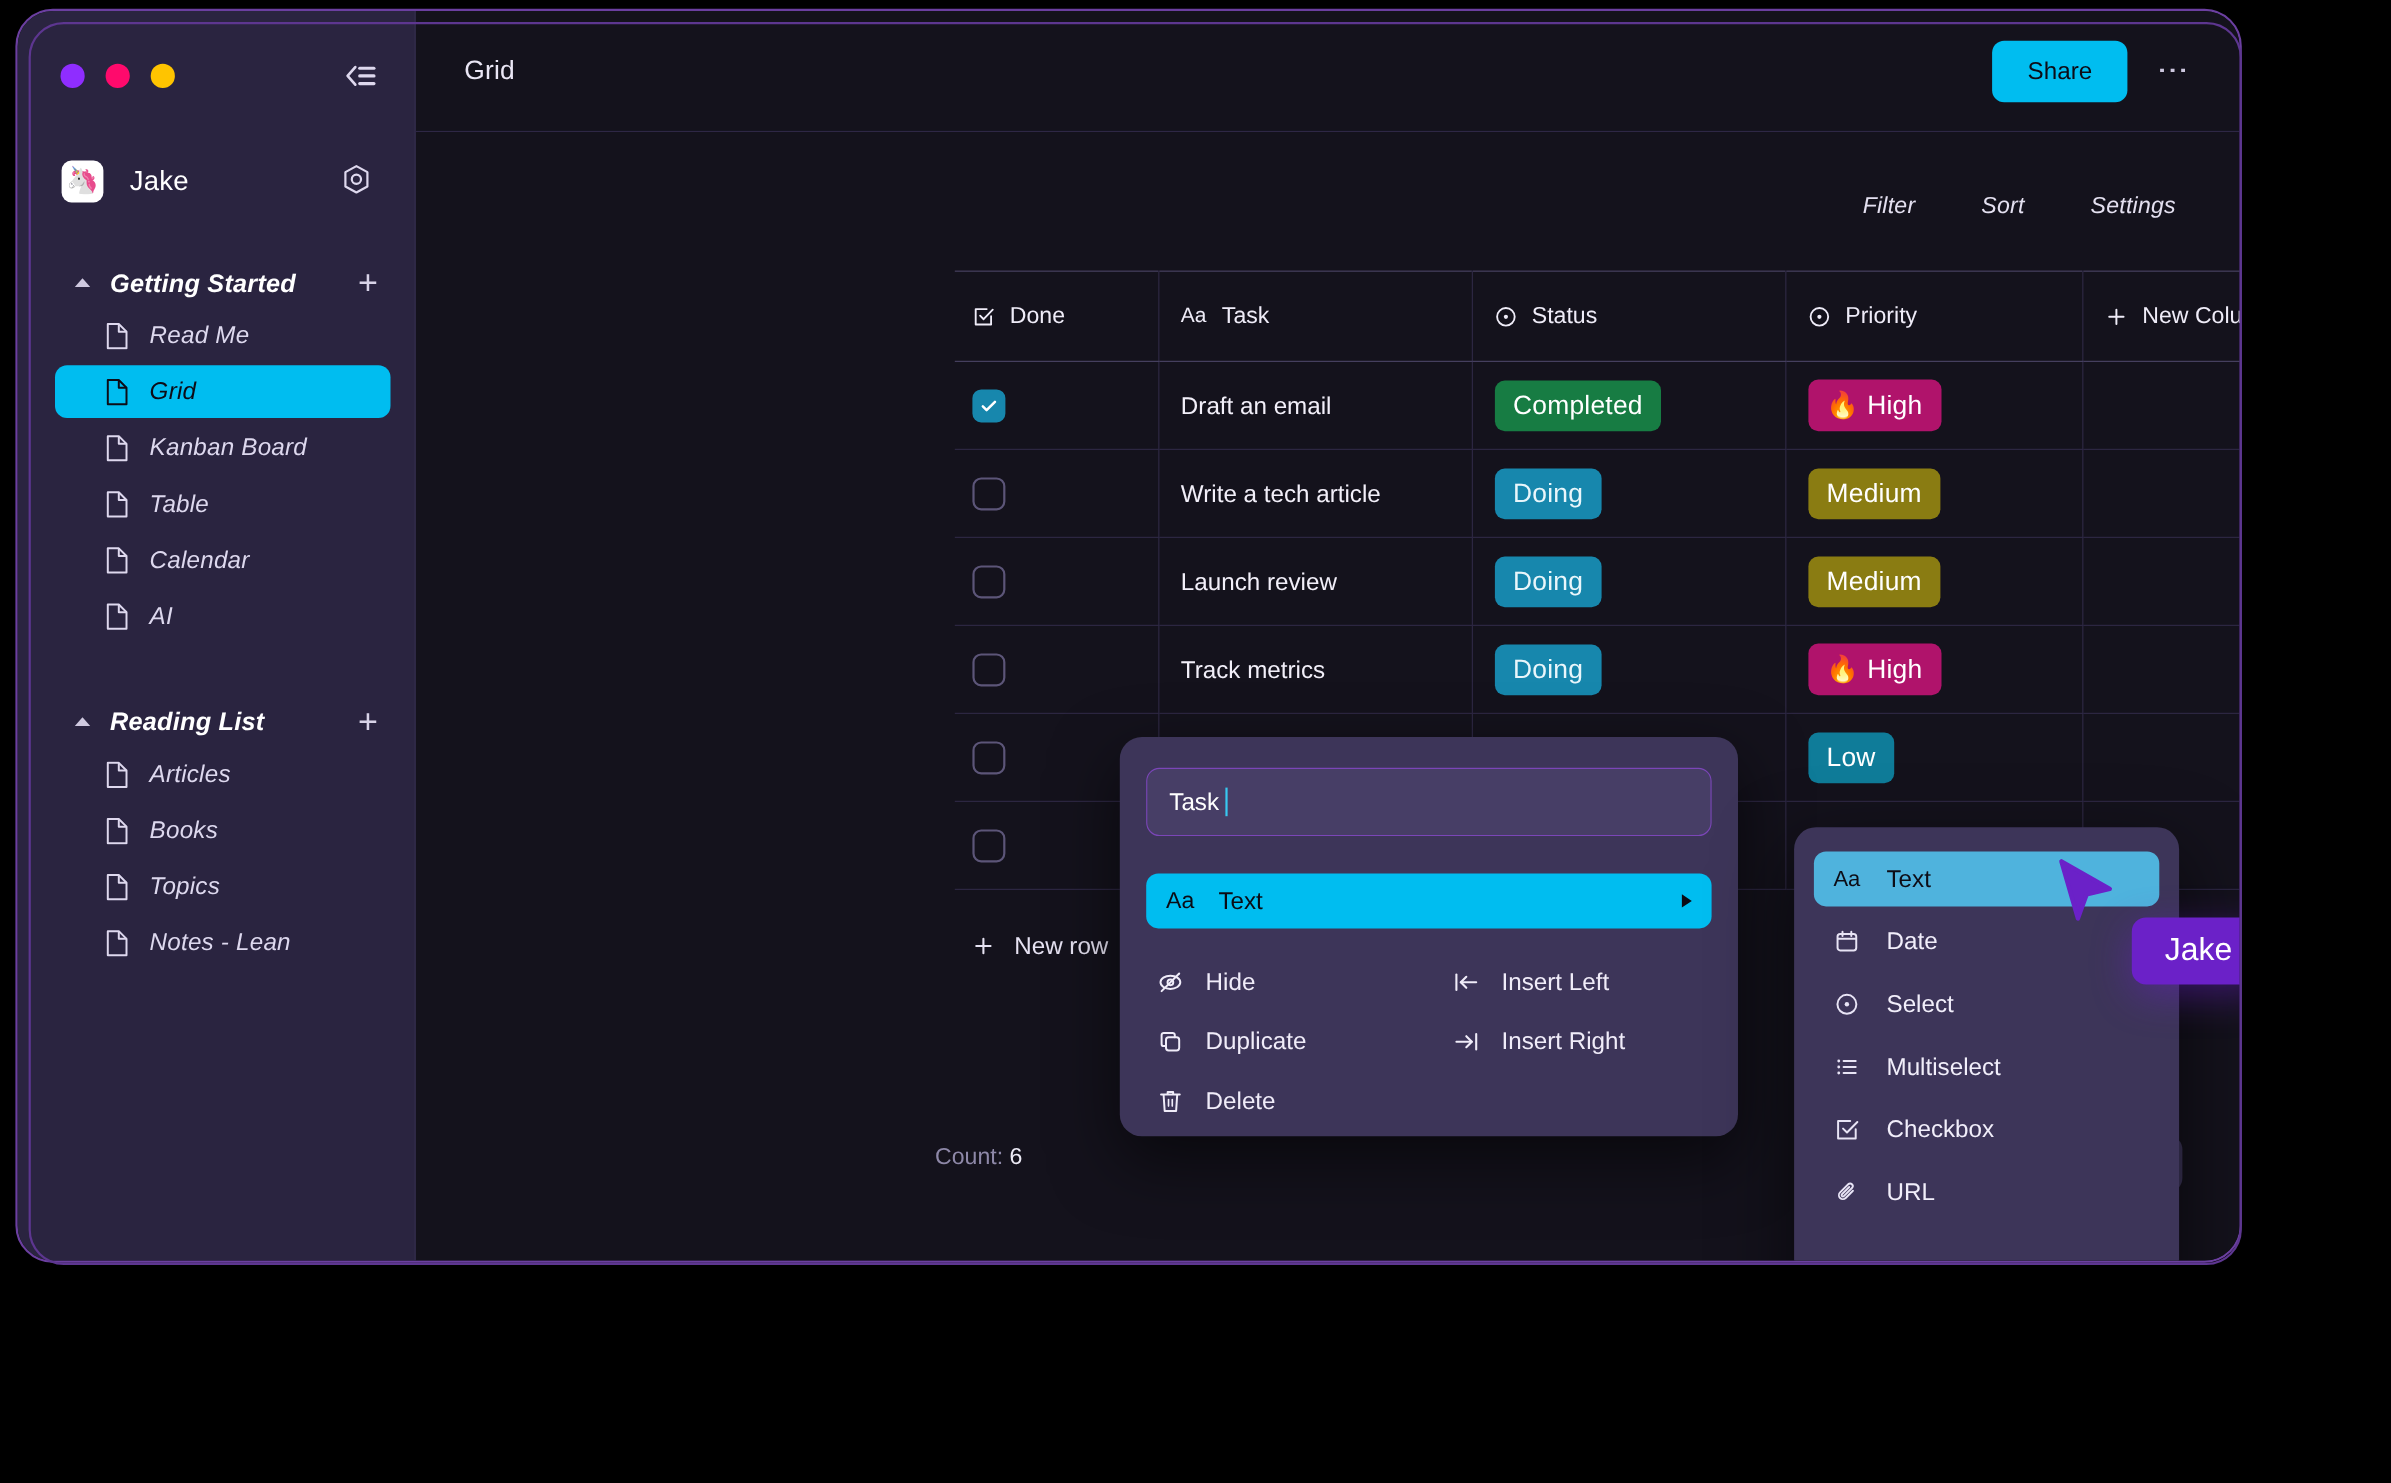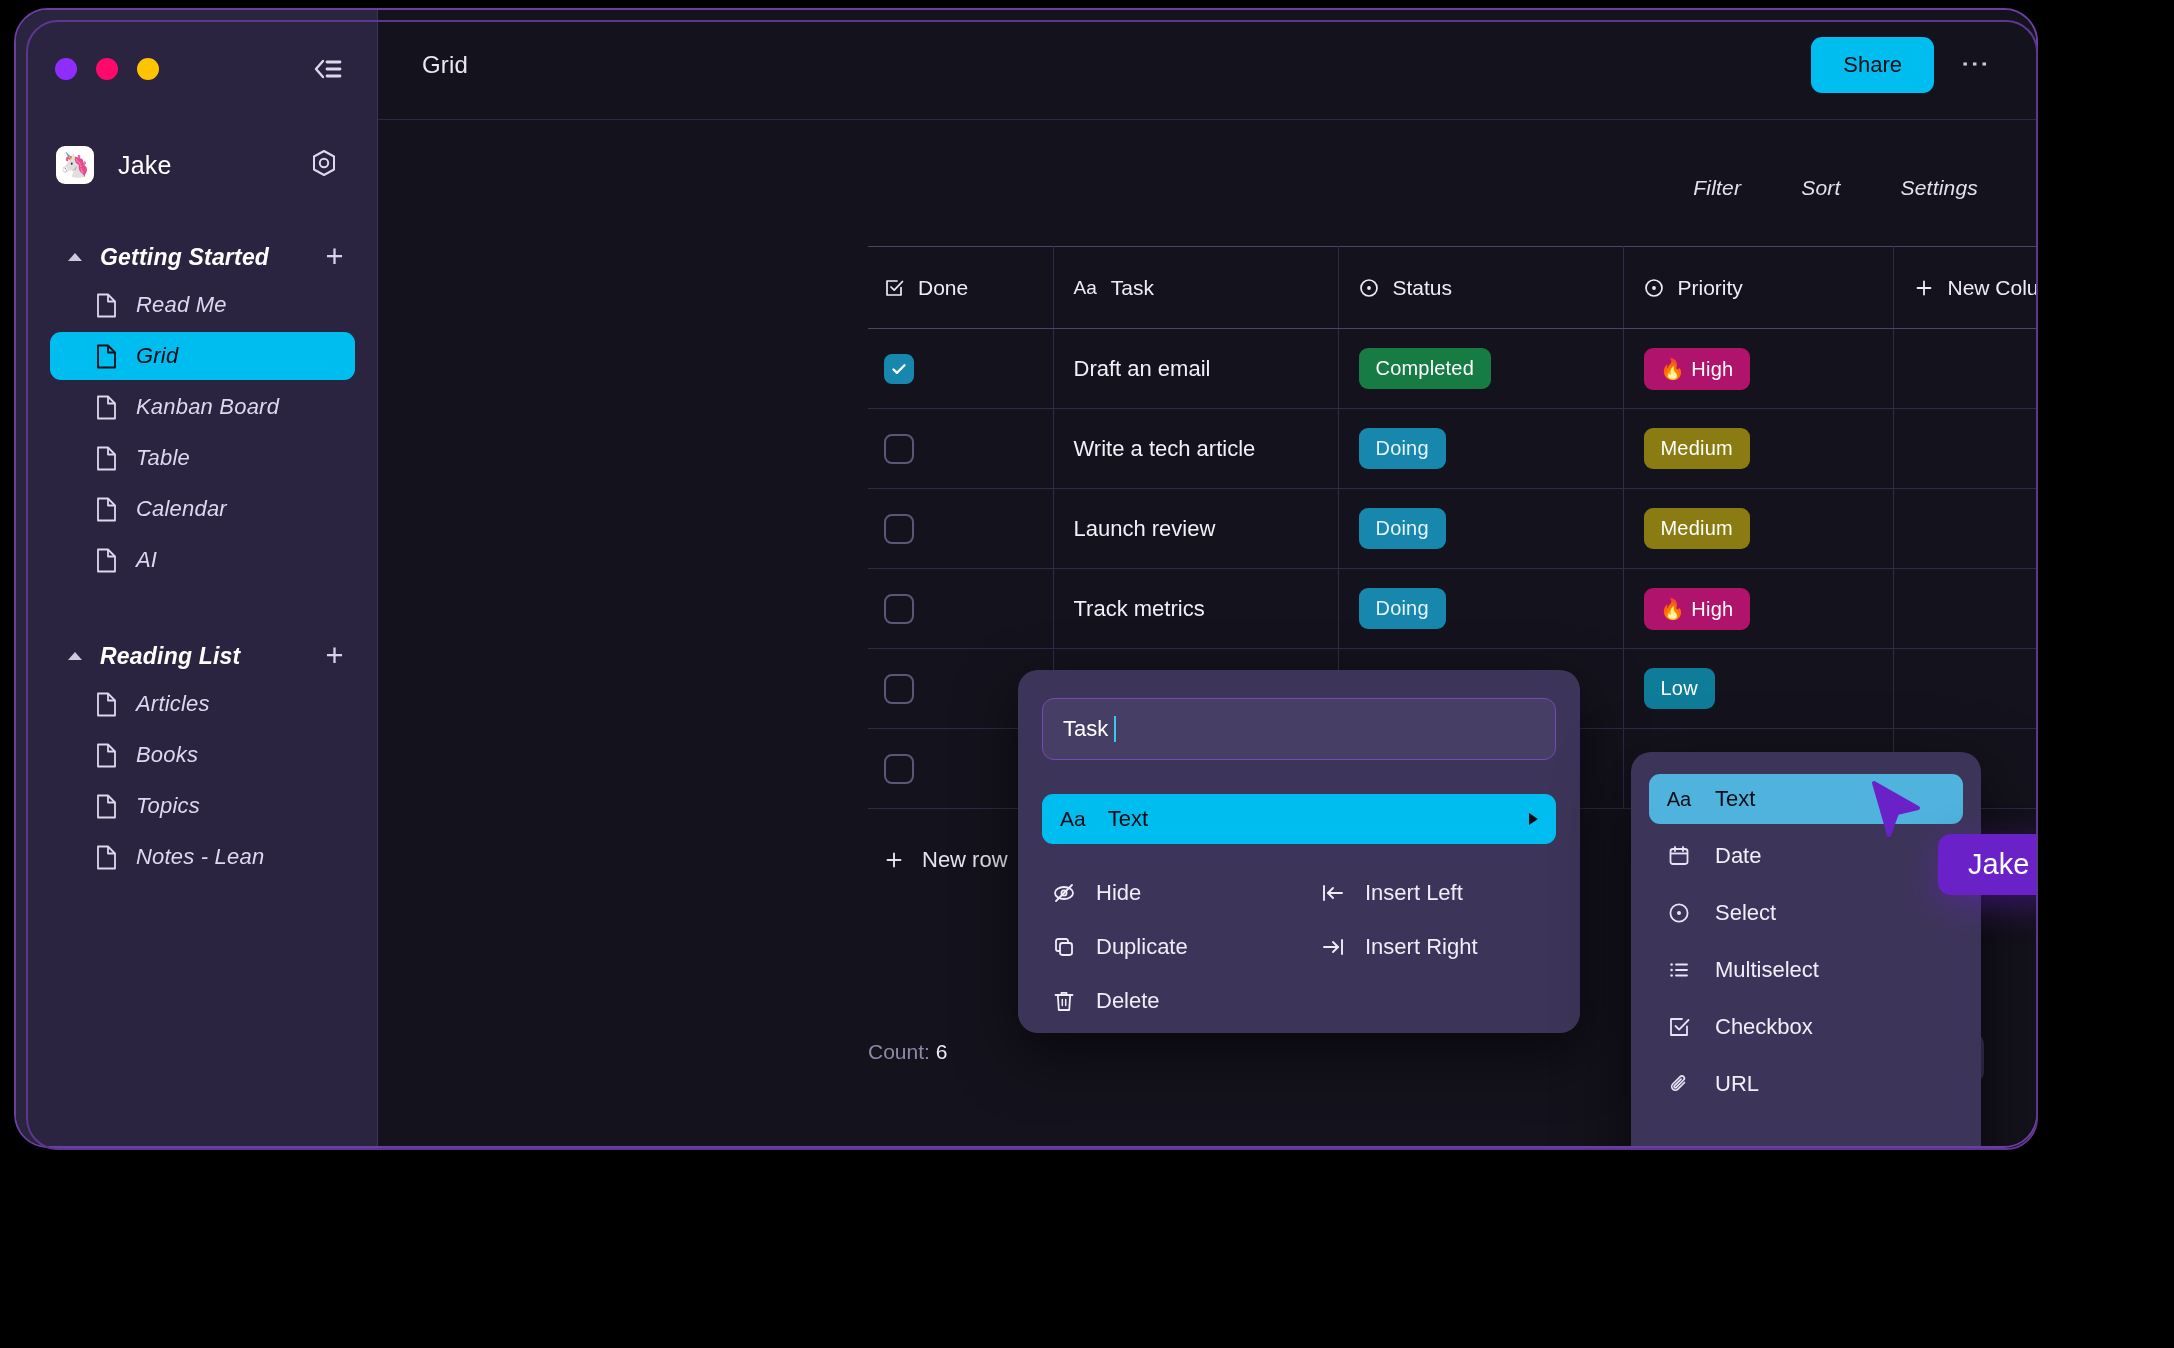--- a/index.html
+++ b/index.html
@@ -196,35 +196,35 @@
     width: 30px; height: 30px; border-radius: 8px;
     border: 2px solid #5c5578; cursor: pointer;
     display: block;
   }
   .cbox.checked {
     background: #1787ad; border-color: #1787ad;
     display: flex; align-items: center; justify-content: center;
   }
   .badge {
     display: inline-block; border-radius: 9px;
-    padding: 9px 17px; font-size: 20px; letter-spacing: .2px;
+    padding: 9px 17px; font-size: 24px; letter-spacing: .2px;
   }
   .badge.completed { background: #177c43; color: #ffffff; }
   .badge.doing     { background: #1787ad; color: #e9f6fb; }
   .badge.high      { background: #b0136b; color: #ffffff; }
   .badge.medium    { background: #8a7c12; color: #ffffff; }
   .badge.low       { background: #0f7c99; color: #ffffff; }
 
   #new-row-btn {
     display: flex; align-items: center; gap: 18px;
     margin: 38px 0 0 16px; color: #e6e2f2;
     font-size: 22px; cursor: pointer; width: 200px;
   }
   #count-label {
-    position: absolute; left: 490px; bottom: 82px;
+    position: absolute; left: 472px; bottom: 82px;
     color: #8e88a8; font-size: 21px;
   }
   #count-label b { color: #eceaf5; font-weight: 400; }
 
   #help-button {
     position: absolute; right: 52px; bottom: 62px;
     width: 52px; height: 52px; border-radius: 13px;
     background: #3b3456; color: #ffffff;
     display: flex; align-items: center; justify-content: center;
     font-size: 25px; font-weight: 700; cursor: pointer;

